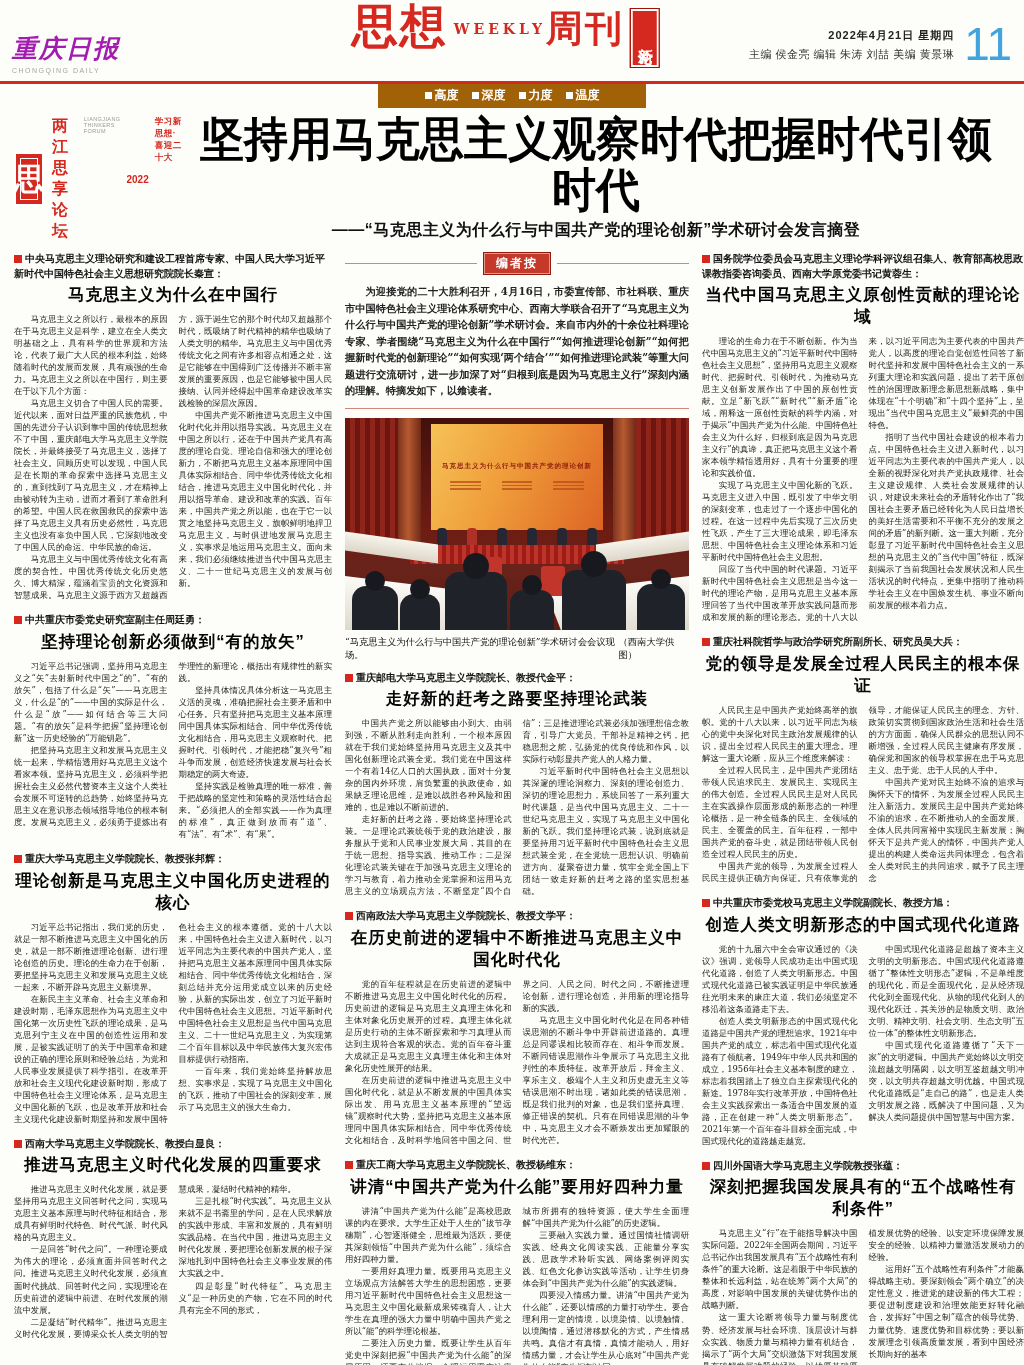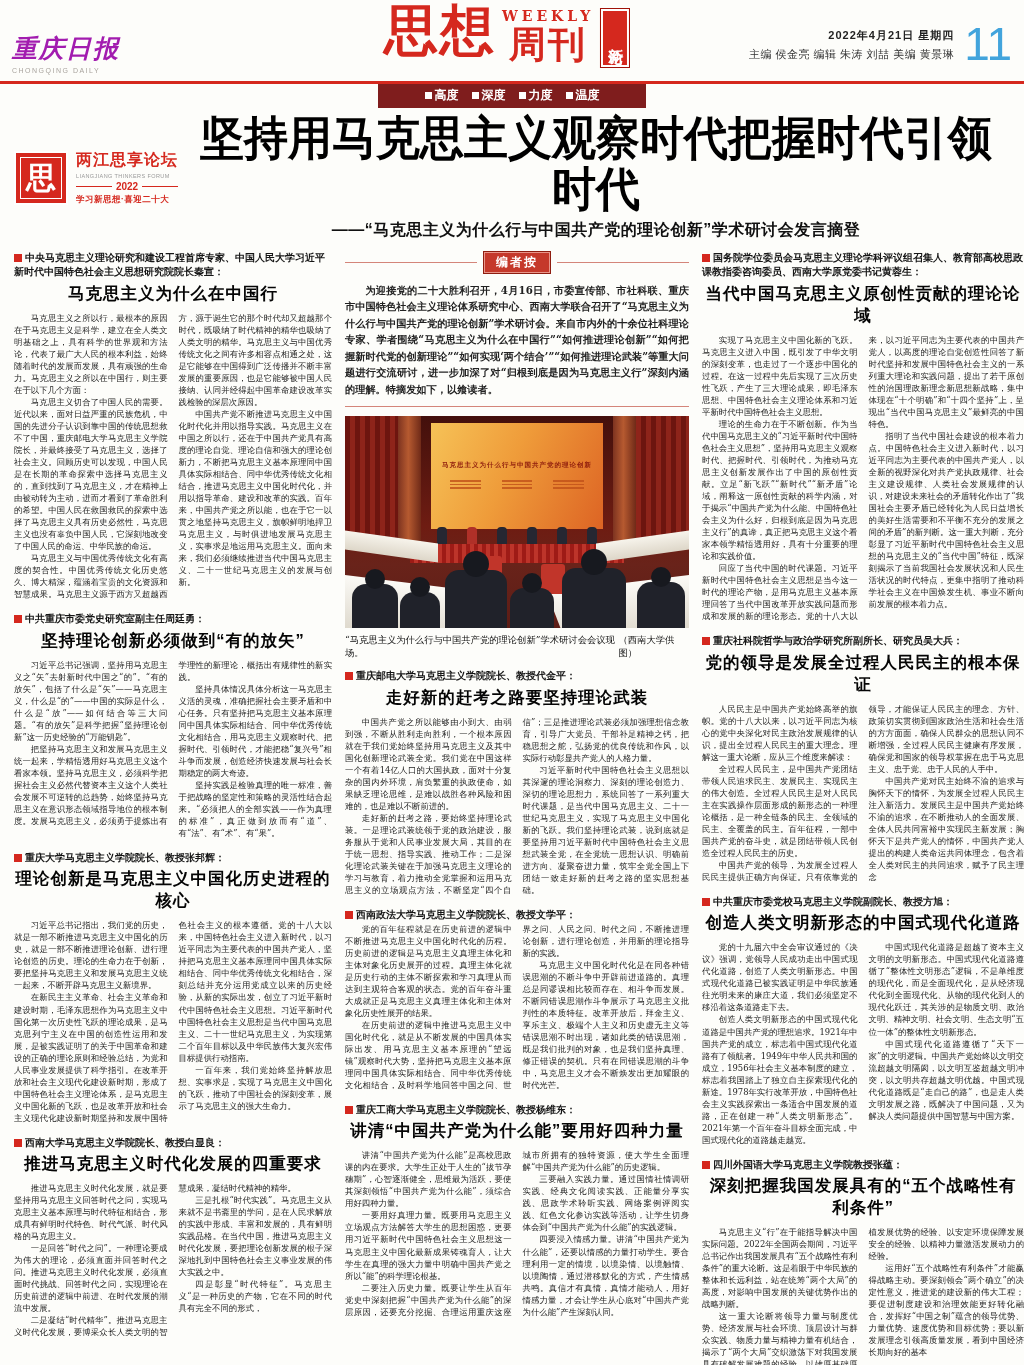--- a/index.html
+++ b/index.html
@@ -6,41 +6,41 @@
   html,body { width:1024px; height:1365px; overflow:hidden; background:#fdfdfa; }
   body { font-family:"Liberation Sans", sans-serif; color:#111; }
   .page { width:1024px; height:1365px; position:relative; overflow:hidden; }
 
   
   .topbar { position:relative; height:84px; border-bottom:3px solid #d5281e; }
   .paper-logo { position:absolute; left:12px; top:32px; }
   .paper-logo .cn { font-family:"DejaVu Serif", serif; font-style:italic; font-weight:700; font-size:25px; color:#a21caf; letter-spacing:2px;text-align:right; }
   .paper-logo .en { font-size:7px; color:#a9a49e; letter-spacing:1.5px; margin-top:2px; }
   .masthead { position:absolute; left:50%; transform:translateX(-52%); top:2px; display:flex; align-items:flex-start; gap:6px; }
-  .m-main { font-family:"DejaVu Serif", serif; font-size:54px; line-height:1.05; font-weight:900; color:#d5281e; letter-spacing:2px; }
-  .m-col { display:flex; flex-direction:column; align-items:center; padding-top:6px; }
+  .m-main { font-family:"DejaVu Serif", serif; font-size:46px; line-height:1.05; font-weight:900; color:#d5281e; letter-spacing:2px; }
+  .m-col { display:flex; align-items:center; padding-top:6px; }
   .m-weekly { font-family:"DejaVu Serif", serif; font-size:14px; font-weight:700; color:#d5281e; letter-spacing:4px; }
   .m-sub { font-size:37px; font-weight:900; color:#d5281e; letter-spacing:2px; line-height:1.15; }
   .m-badge { margin-top:6px; width:30px; height:60px; background:#d5281e; border:1px solid #a01208; box-shadow:inset 0 0 0 2px #fff; color:#fff; writing-mode:vertical-rl; text-orientation:upright; font-size:15px; font-weight:800; display:flex; align-items:center; justify-content:center; letter-spacing:3px; }
   .issue-info { position:absolute; right:12px; top:24px; display:flex; align-items:center; gap:10px; }
   .issue-text { text-align:right; }
   .issue-date { font-size:11px; font-weight:700; color:#222; letter-spacing:1px; }
   .issue-staff { font-size:11px; color:#333; margin-top:4px; letter-spacing:0.5px; }
   .page-num { font-size:46px; color:#42a4dc; line-height:0.9; font-weight:500; }
 
   
-  .tagbar { width:268px; margin:0 auto; background:#7f1d1d; color:#fff; display:flex; justify-content:center; gap:13px; padding:3px 0 4px; }
+  .tagbar { width:268px; margin:0 auto; background:#a16207; color:#fff; display:flex; justify-content:center; gap:13px; padding:3px 0 4px; }
   .tag { display:flex; align-items:center; gap:3px; font-size:12px; font-weight:700; }
   .tag .wsq { width:7px; height:7px; background:#fff; display:inline-block; }
 
   
   .headline-block { display:flex; align-items:center; padding:8px 14px 4px; }
   .forum-logo { width:168px; flex:0 0 168px; display:flex; gap:8px; align-items:center; }
   .forum-seal { width:54px; height:54px; background:#d5281e; box-shadow:inset 0 0 0 2px #fff, inset 0 0 0 6px #d5281e, inset 0 0 0 7px #fff; display:flex; align-items:center; justify-content:center; color:#fff; font-size:30px; font-weight:900; font-family:"DejaVu Serif", serif; }
-  .forum-txt { display:flex; flex-direction:column; gap:2px; }
+  .forum-txt { display:flex; flex-direction:row; gap:2px; }
   .forum-title { color:#d5281e; font-size:16px; font-weight:900; letter-spacing:1px; }
   .forum-en { color:#999; font-size:5.5px; letter-spacing:0.4px; }
   .forum-year { display:flex; align-items:center; gap:4px; color:#d5281e; font-size:10px; font-weight:700; }
   .forum-year i { flex:1; height:1px; background:#d5281e; }
   .forum-slogan { color:#d5281e; font-size:8.5px; font-weight:700; letter-spacing:0.5px; }
   .headline { flex:1; text-align:center; }
   .headline h1 { font-size:44px; font-weight:900; color:#000; letter-spacing:0px; line-height:1.1; transform:scaleY(1.06); }
   .headline .sub { font-size:16px; font-weight:700; color:#111; margin-top:7px; letter-spacing:0.5px; }
 
   
@@ -260,20 +260,21 @@
             <p class="byline"><span class="sq"></span>重庆邮电大学马克思主义学院院长、教授代金平：</p>
             <h2 class="atitle">走好新的赶考之路要坚持理论武装</h2>
             <div class="abody">
               <p>中国共产党之所以能够由小到大、由弱到强，不断从胜利走向胜利，一个根本原因就在于我们党始终坚持用马克思主义及其中国化创新理论武装全党。我们党在中国这样一个有着14亿人口的大国执政，面对十分复杂的国内外环境，肩负繁重的执政使命，如果缺乏理论思维，是难以战胜各种风险和困难的，也是难以不断前进的。</p>
               <p>走好新的赶考之路，要始终坚持理论武装。一是理论武装统领于党的政治建设，服务服从于党和人民事业发展大局，其目的在于统一思想、指导实践、推动工作；二是深化理论武装关键在于加强马克思主义理论的学习与教育，着力推动全党掌握和运用马克思主义的立场观点方法，不断坚定“四个自信”；三是推进理论武装必须加强理想信念教育，引导广大党员、干部补足精神之钙，把稳思想之舵，弘扬党的优良传统和作风，以实际行动彰显共产党人的人格力量。</p>
               <p>习近平新时代中国特色社会主义思想以其深邃的理论洞察力、深刻的理论创造力、深切的理论思想力，系统回答了一系列重大时代课题，是当代中国马克思主义、二十一世纪马克思主义，实现了马克思主义中国化新的飞跃。我们坚持理论武装，说到底就是要坚持用习近平新时代中国特色社会主义思想武装全党，在全党统一思想认识、明确前进方向、凝聚奋进力量，筑牢全党全国上下团结一致走好新的赶考之路的坚实思想基础。</p>
             </div>
           </article>
           <article class="article">
             <p class="byline"><span class="sq"></span>西南政法大学马克思主义学院院长、教授文学平：</p>
+            <h2 class="atitle">在历史前进的逻辑中不断推进马克思主义中国化时代化</h2>
             <div class="abody">
               <p>党的百年征程就是在历史前进的逻辑中不断推进马克思主义中国化时代化的历程。历史前进的逻辑是马克思主义真理主体化和主体对象化历史展开的过程。真理主体化就是历史行动的主体不断探索和学习真理从而达到主观符合客观的状态。党的百年奋斗重大成就正是马克思主义真理主体化和主体对象化历史性展开的结果。</p>
               <p>在历史前进的逻辑中推进马克思主义中国化时代化，就是从不断发展的中国具体实际出发、用马克思主义基本原理的“望远镜”观察时代大势，坚持把马克思主义基本原理同中国具体实际相结合、同中华优秀传统文化相结合，及时科学地回答中国之问、世界之问、人民之问、时代之问，不断推进理论创新，进行理论创造，并用新的理论指导新的实践。</p>
               <p>马克思主义中国化时代化是在同各种错误思潮的不断斗争中开辟前进道路的。真理总是同谬误相比较而存在、相斗争而发展。不断同错误思潮作斗争展示了马克思主义批判性的本质特征。改革开放后，拜金主义、享乐主义、极端个人主义和历史虚无主义等错误思潮不时出现，诸如此类的错误思潮，既是我们批判的对象，也是我们坚持真理、修正错误的契机。只有在同错误思潮的斗争中，马克思主义才会不断焕发出更加耀眼的时代光芒。</p>
             </div>
           </article>
           <article class="article">
             <p class="byline"><span class="sq"></span>重庆工商大学马克思主义学院院长、教授杨维东：</p>
             <h2 class="atitle">讲清“中国共产党为什么能”要用好四种力量</h2>
             <div class="abody">
@@ -285,22 +286,22 @@
             </div>
           </article>
         </div>
     </div>
 
     <div class="col-right" id="col-right">
         <article class="article">
           <p class="byline"><span class="sq"></span>国务院学位委员会马克思主义理论学科评议组召集人、教育部高校思政课教指委咨询委员、西南大学原党委书记黄蓉生：</p>
           <h2 class="atitle">当代中国马克思主义原创性贡献的理论论域</h2>
           <div class="abody">
+            <p>理论的生命力在于不断创新。作为当代中国马克思主义的“习近平新时代中国特色社会主义思想”，坚持用马克思主义观察时代、把握时代、引领时代，为推动马克思主义创新发展作出了中国的原创性贡献。立足“新飞跃”“新时代”“新矛盾”论域，阐释这一原创性贡献的科学内涵，对于揭示“中国共产党为什么能、中国特色社会主义为什么好，归根到底是因为马克思主义行”的真谛，真正把马克思主义这个看家本领学精悟透用好，具有十分重要的理论和实践价值。</p>
             <p>实现了马克思主义中国化新的飞跃。马克思主义进入中国，既引发了中华文明的深刻变革，也走过了一个逐步中国化的过程。在这一过程中先后实现了三次历史性飞跃，产生了三大理论成果，即毛泽东思想、中国特色社会主义理论体系和习近平新时代中国特色社会主义思想。</p>
-            <p>理论的生命力在于不断创新。作为当代中国马克思主义的“习近平新时代中国特色社会主义思想”，坚持用马克思主义观察时代、把握时代、引领时代，为推动马克思主义创新发展作出了中国的原创性贡献。立足“新飞跃”“新时代”“新矛盾”论域，阐释这一原创性贡献的科学内涵，对于揭示“中国共产党为什么能、中国特色社会主义为什么好，归根到底是因为马克思主义行”的真谛，真正把马克思主义这个看家本领学精悟透用好，具有十分重要的理论和实践价值。</p>
             <p>回应了当代中国的时代课题。习近平新时代中国特色社会主义思想是当今这一时代的理论产物，是用马克思主义基本原理回答了当代中国改革开放实践问题而形成和发展的新的理论形态。党的十八大以来，以习近平同志为主要代表的中国共产党人，以高度的理论自觉创造性回答了新时代坚持和发展中国特色社会主义的一系列重大理论和实践问题，提出了若干原创性的治国理政新理念新思想新战略，集中体现在“十个明确”和“十四个坚持”上，呈现出“当代中国马克思主义”最鲜亮的中国特色。</p>
             <p>指明了当代中国社会建设的根本着力点。中国特色社会主义进入新时代，以习近平同志为主要代表的中国共产党人，以全新的视野深化对共产党执政规律、社会主义建设规律、人类社会发展规律的认识，对建设未来社会的矛盾转化作出了“我国社会主要矛盾已经转化为人民日益增长的美好生活需要和不平衡不充分的发展之间的矛盾”的新判断。这一重大判断，充分彰显了习近平新时代中国特色社会主义思想的马克思主义的“当代中国”特征，既深刻揭示了当前我国社会发展状况和人民生活状况的时代特点，更集中指明了推动科学社会主义在中国焕发生机、事业不断向前发展的根本着力点。</p>
           </div>
         </article>
         <article class="article">
           <p class="byline"><span class="sq"></span>重庆社科院哲学与政治学研究所副所长、研究员吴大兵：</p>
           <h2 class="atitle">党的领导是发展全过程人民民主的根本保证</h2>
           <div class="abody">
             <p>人民民主是中国共产党始终高举的旗帜。党的十八大以来，以习近平同志为核心的党中央深化对民主政治发展规律的认识，提出全过程人民民主的重大理念。理解这一重大论断，应从三个维度来解读：</p>
             <p>全过程人民民主，是中国共产党团结带领人民追求民主、发展民主、实现民主的伟大创造。全过程人民民主是对人民民主在实践操作层面形成的新形态的一种理论概括，是一种全链条的民主、全领域的民主、全覆盖的民主。百年征程，一部中国共产党的奋斗史，就是团结带领人民创造全过程人民民主的历史。</p>

